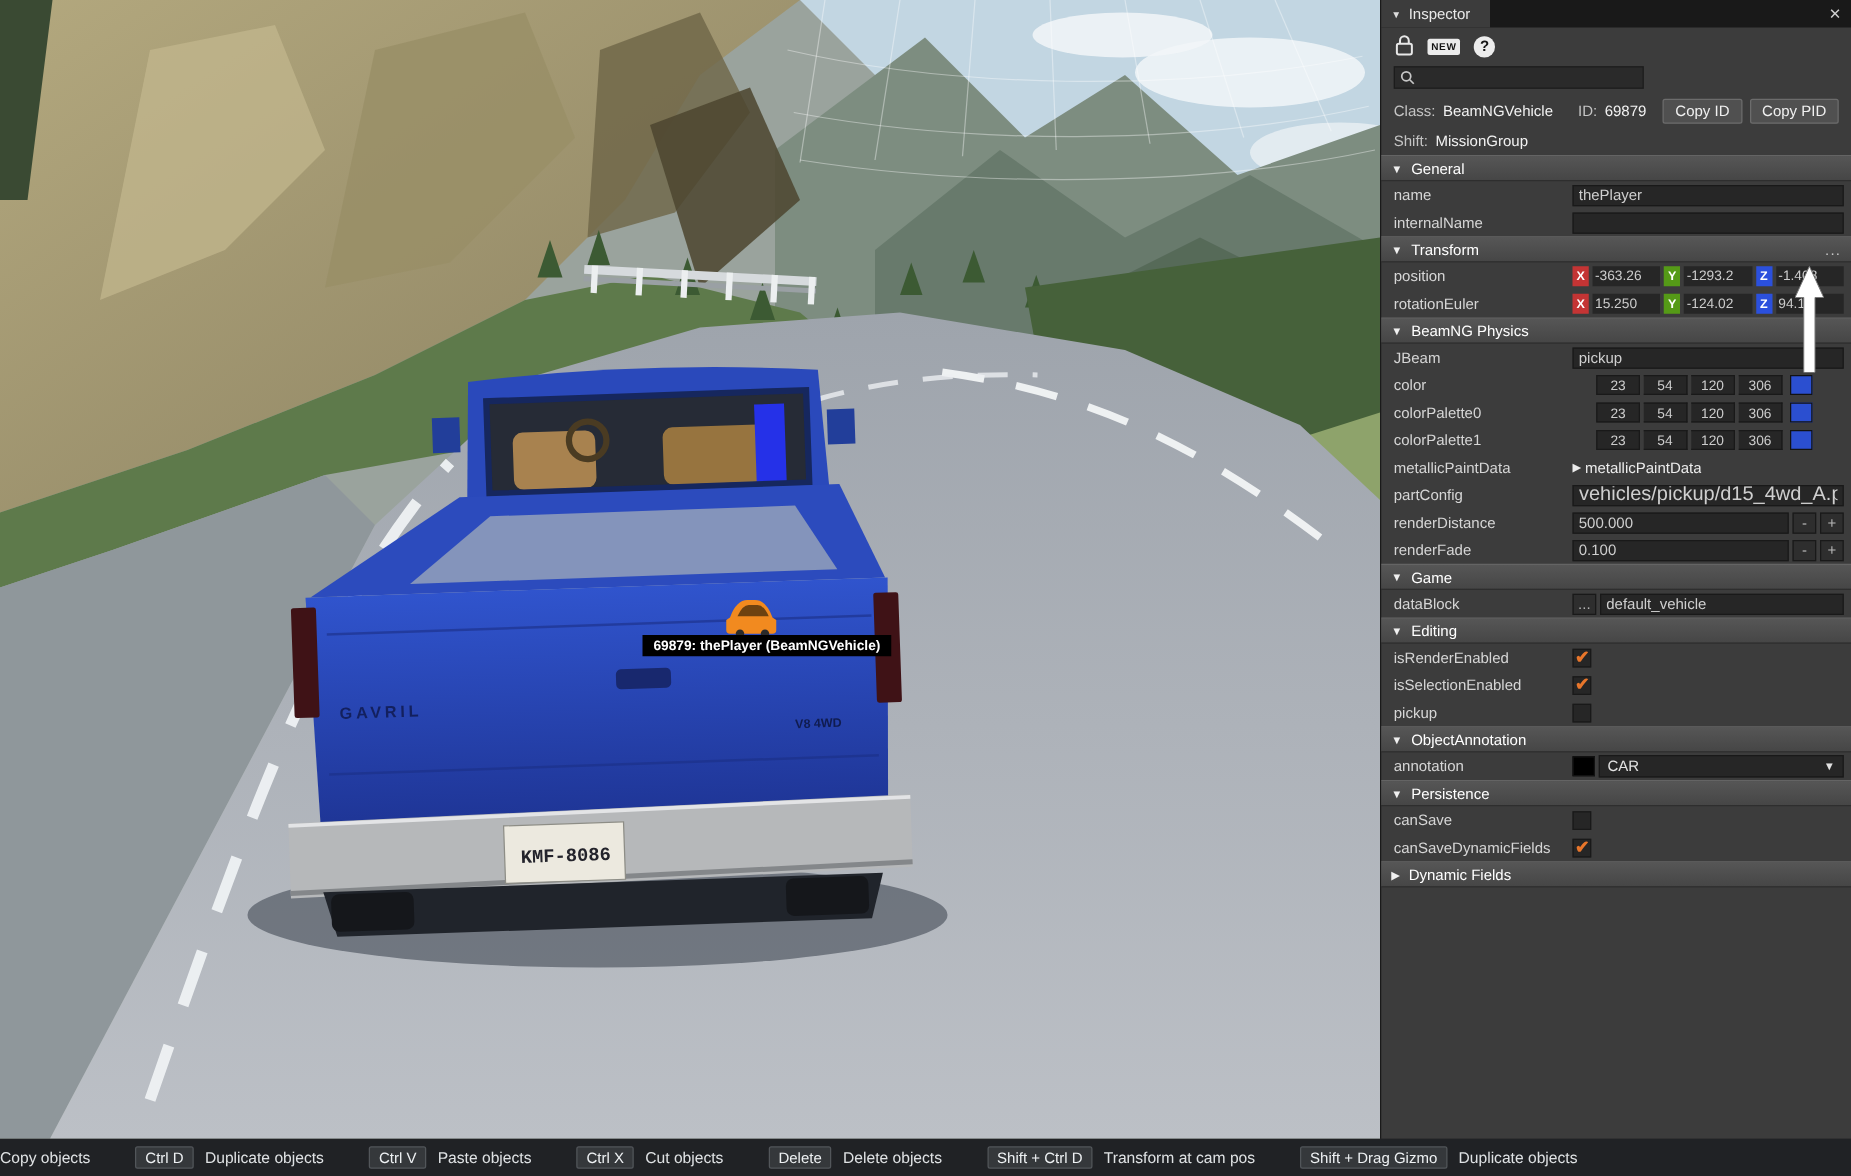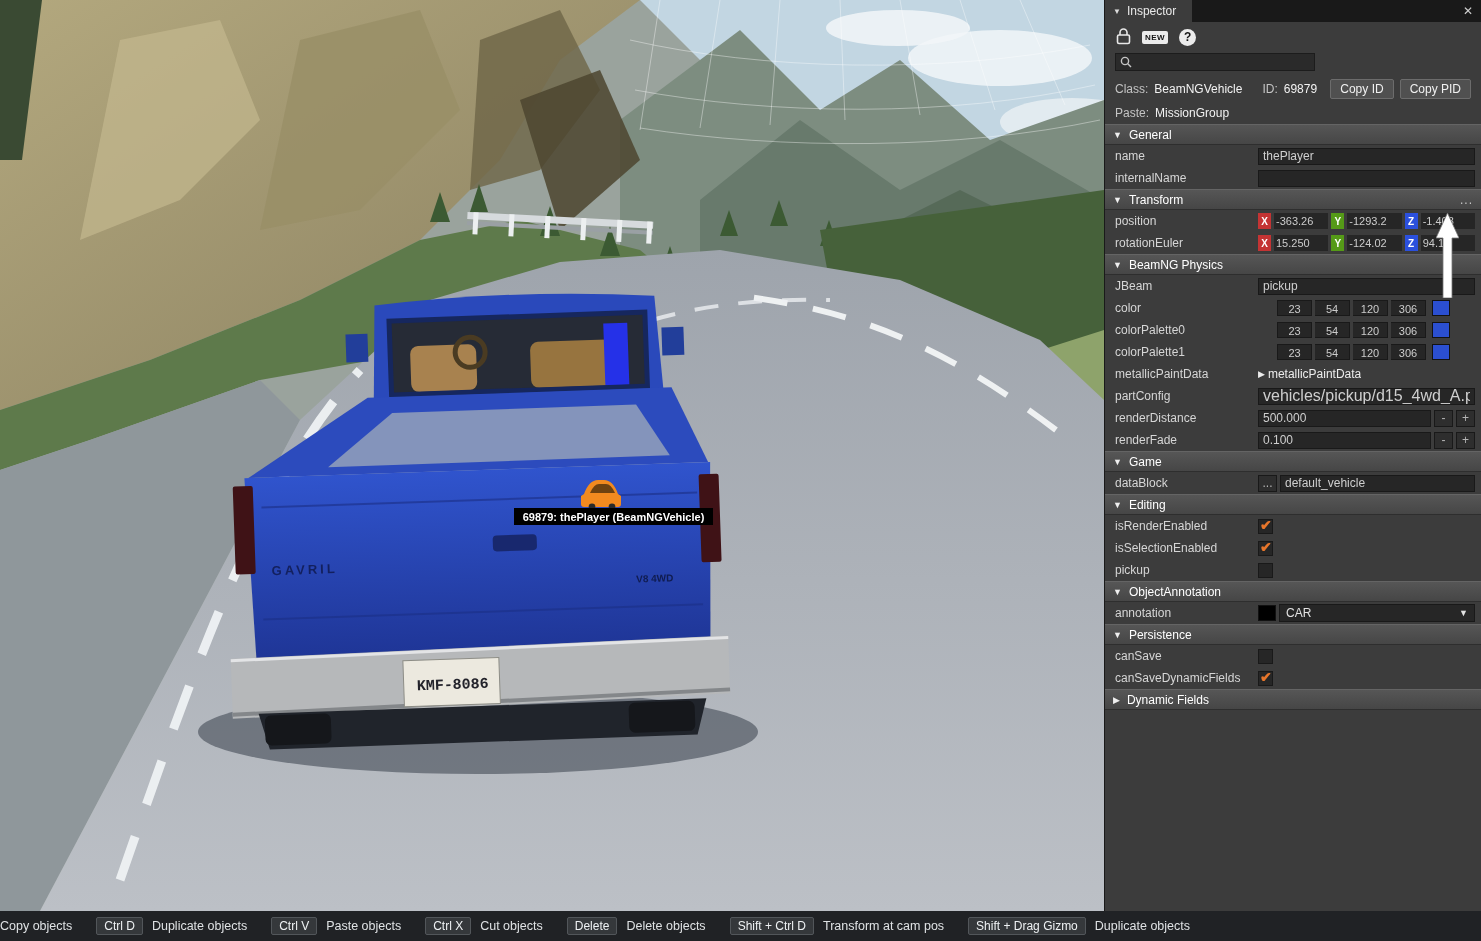--- a/index.html
+++ b/index.html
@@ -72,21 +72,21 @@
   .checkbox { width:15px; height:15px; background:#262626; border:1px solid #191919; position:relative; }
   .checkbox.checked::after { content:"✔"; position:absolute; left:1px; top:-3px; color:#e8762b;
                              font-size:14px; font-weight:bold; }
   .mini-btn { width:19px; height:17px; flex:none; background:#2e2e2e; border:1px solid #191919;
               color:#b5b5b5; font-size:12px; line-height:15px; text-align:center; }
   .plain { color:#ececec; white-space:nowrap; overflow:hidden; }
   .exp-tri { font-size:9px; color:#ececec; flex:none; }
 
   
   .statusbar { position:absolute; left:0; top:911px; width:1481px; height:30px; background:#202225;
-               display:flex; align-items:center; gap:24px; padding:0 4px; color:#e3e6e8; font-size:12.5px; }
+               display:flex; align-items:center; gap:36px; padding:0 4px; color:#e3e6e8; font-size:12.5px; }
   .sb-item { display:flex; align-items:center; gap:9px; white-space:nowrap; }
   .sb-item:first-child { margin-left:-4px; }
   .sb-key { background:#35383b; border:1px solid #52565a; border-radius:2px; padding:1px 7px;
             font-size:12px; color:#eef1f3; }
   .sb-key:empty { display:none; }
   .sb-label { color:#dfe2e4; }
 
   
   .cursor-arrow { position:absolute; left:1436px; top:213px; width:23px; height:85px; pointer-events:none; }
 </style>
@@ -278,21 +278,21 @@
     <div class="metarow">
       <span class="mlabel">Class:</span>
       <span class="mval">BeamNGVehicle</span>
       <span class="mlabel id-label">ID:</span>
       <span class="mval">69879</span>
       <button class="btn push-right">Copy ID</button>
       <button class="btn">Copy PID</button>
     </div>
 
     <div class="metarow parent">
-      <span class="mlabel">Paste:</span>
+      <span class="mlabel">Shift:</span>
       <span class="mval">MissionGroup</span>
     </div>
 
     <div class="sec-hdr">
       <span class="tri">▼</span>
       <span>General</span>
     </div>
     <div class="insp-row">
       <span class="lbl">name</span>
       <span class="val">

